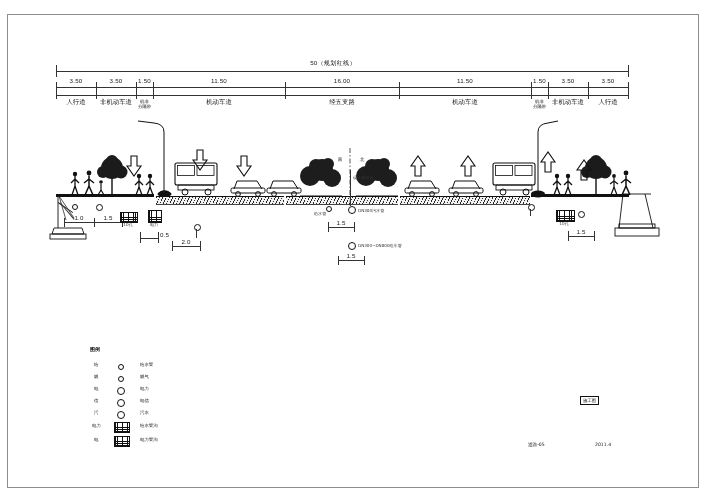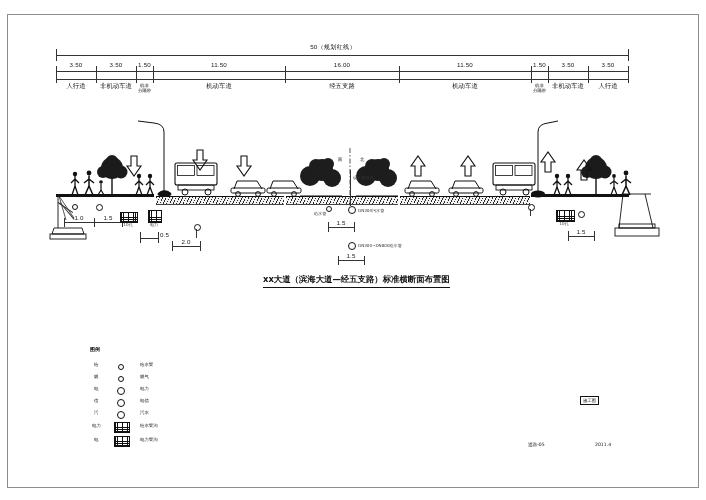--- a/index.html
+++ b/index.html
@@ -39,21 +39,21 @@
                          repeating-linear-gradient(90deg,#111 0 .6px,transparent .6px 2.4px);}
   .pipe{position:absolute;border:0.8px solid #111;border-radius:50%;background:#fff;}
   .lead{position:absolute;height:0;border-top:0.7px solid #333;}
 </style>
 </head>
 <body>
 
 <div id="sheet">
  <div id="frame">
 
-  <div class="abs" style="left:0;top:0;width:690px;height:90px;">
+  <div class="abs" style="left:0;top:16px;width:690px;height:90px;">
 
     <div class="txt dim ctr" style="left:325px;top:28.5px;">50（规划红线）</div>
     <div class="rule" style="left:48px;top:40px;width:572px;"></div>
     <div class="vt" style="left:48px;top:34px;height:12px;"></div>
     <div class="vt" style="left:620px;top:34px;height:12px;"></div>
 
     <div class="rule" style="left:48px;top:56px;width:572px;"></div>
 
     <div class="rule" style="left:48px;top:64px;width:572px;"></div>
 
@@ -326,21 +326,20 @@
     <div class="vt" style="left:522px;top:99px;height:7px;"></div>
     <div class="duct" style="left:548px;top:100px;width:17px;height:10px;"></div>
     <div class="txt tiny2 ctr cn" style="left:556px;top:112px;">10孔</div>
     <div class="pipe" style="left:570px;top:101px;width:5px;height:5px;"></div>
     <div class="rule" style="left:560px;top:126px;width:26px;"></div>
     <div class="vt" style="left:560px;top:121px;height:10px;"></div>
     <div class="vt" style="left:586px;top:121px;height:10px;"></div>
     <div class="txt dim ctr" style="left:573px;top:119px;">1.5</div>
   </div>
 
-  <div class="title cn" style="left:255px;top:259px;">xx大道（滨海大道—经五支路）标准横断面布置图</div>
 
   <div class="abs" style="left:80px;top:332px;width:150px;height:100px;">
     <div class="txt legendttl cn" style="left:2px;top:0;">图例</div>
 
     <div class="abs" style="left:0;top:14px;width:150px;height:11px;">
       <div class="txt legendsym cn" style="left:6px;top:2px;">给</div>
       <div class="pipe" style="left:30px;top:3px;width:4px;height:4px;"></div>
       <div class="txt legendtxt cn" style="left:52px;top:2px;">给水管</div>
     </div>
 

